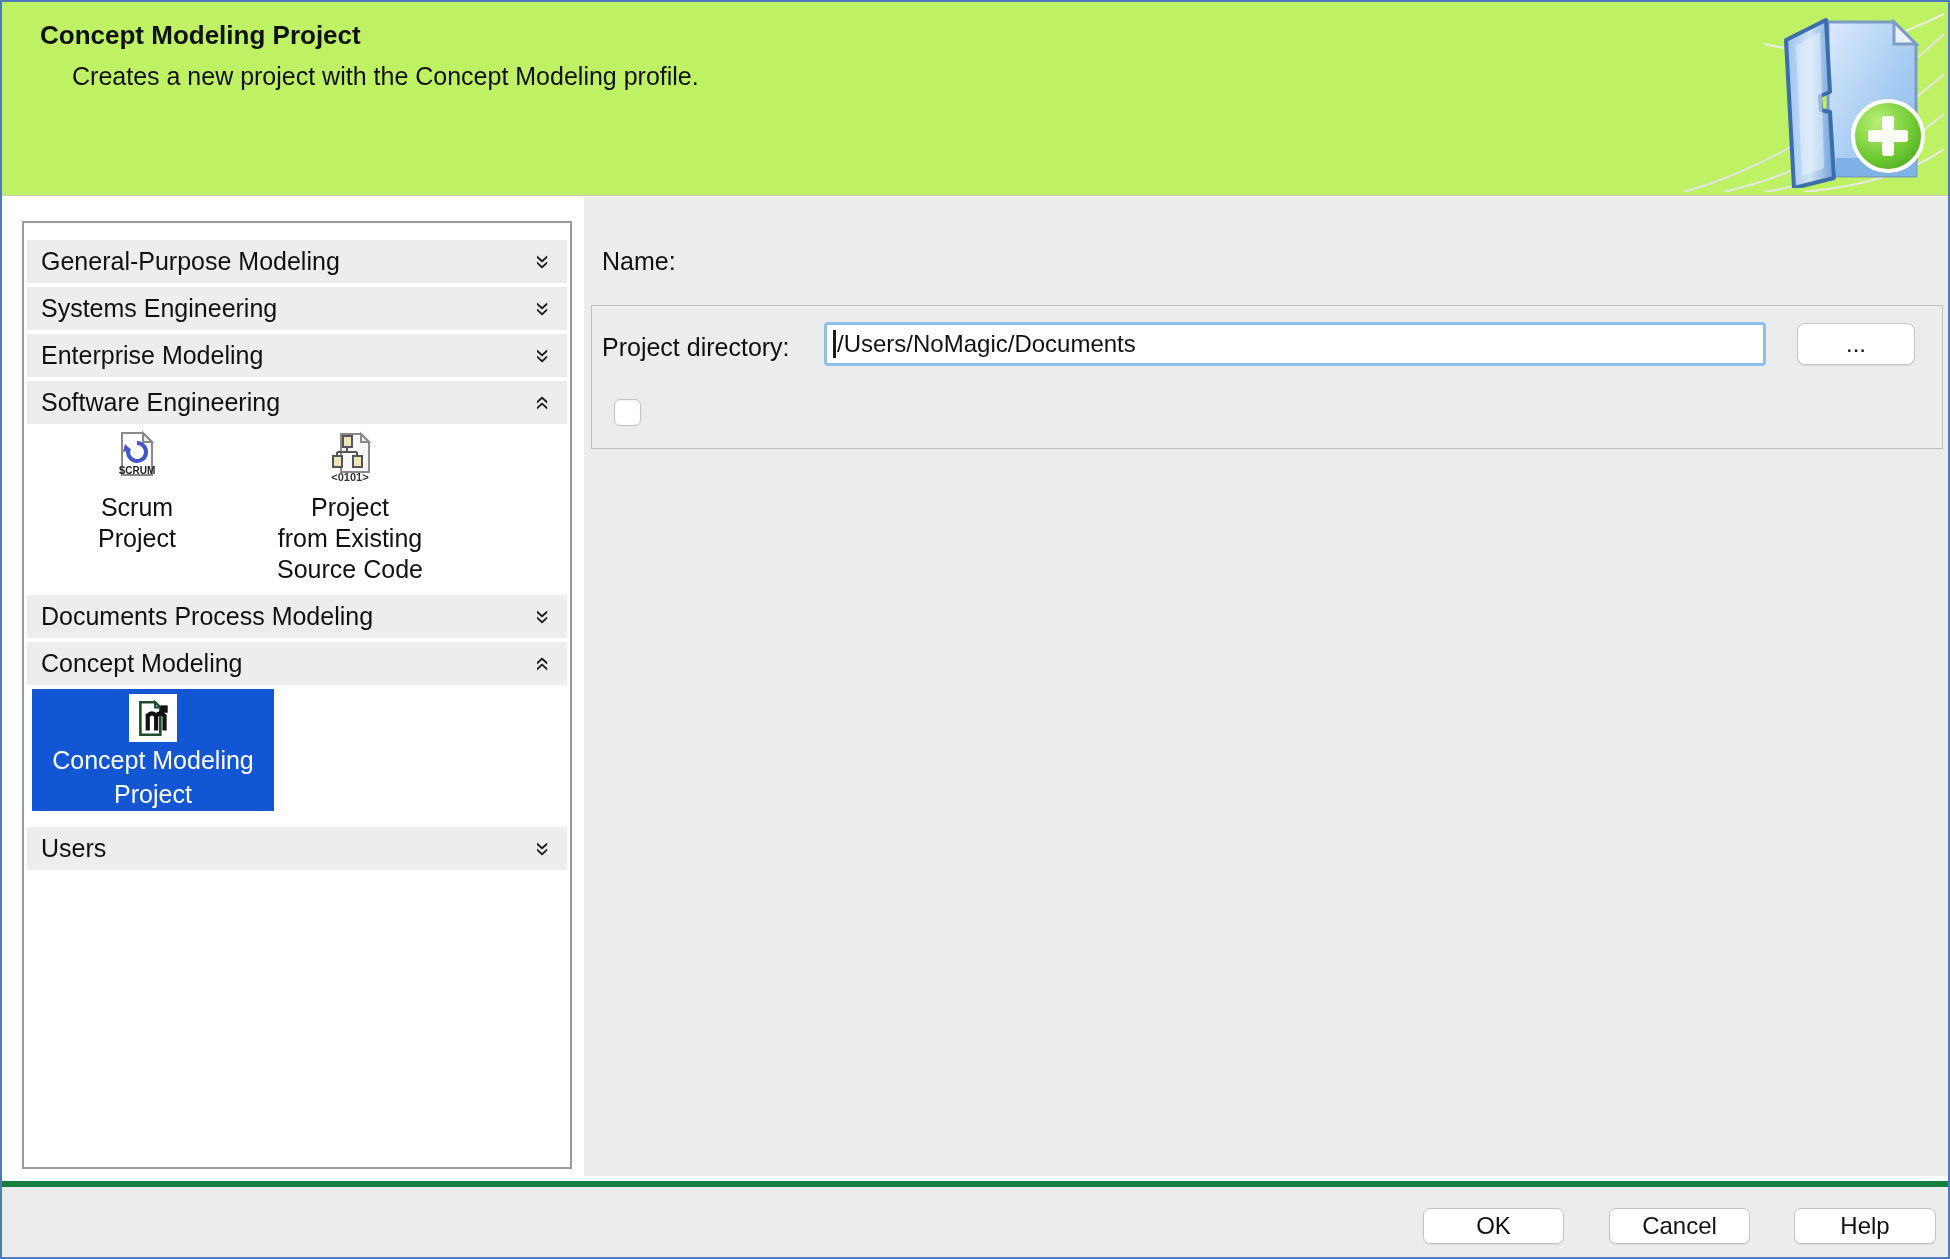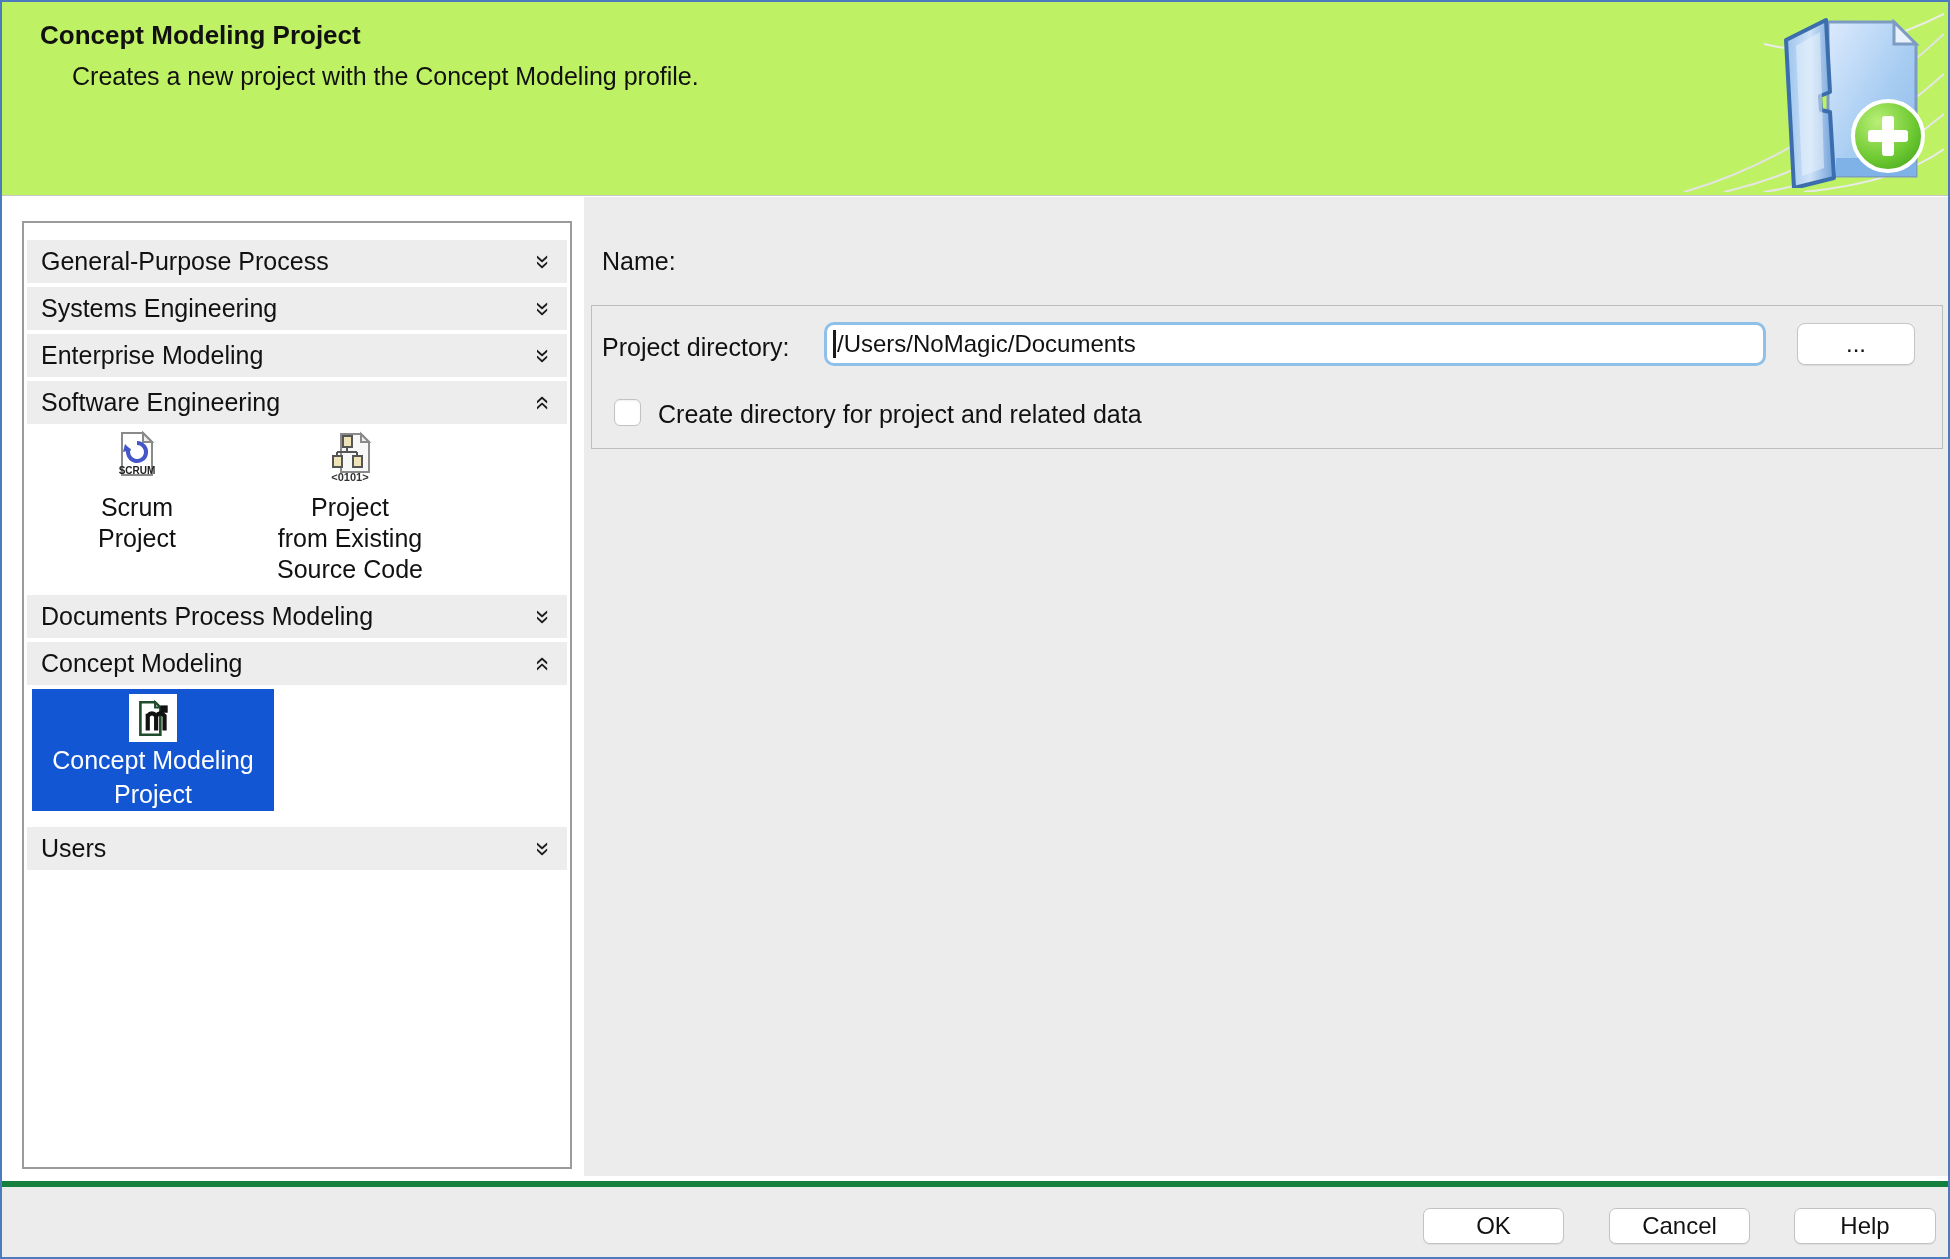--- a/index.html
+++ b/index.html
@@ -51,21 +51,21 @@
   
   .form-label{position:absolute;font-size:25px;color:#111;}
   .name-input{
     position:absolute;left:681px;top:237px;width:1249px;height:38px;
     border:1px solid #c3c3c3;background:#fff;font-size:24px;
     font-family:"Liberation Sans", sans-serif;padding:0 10px;color:#111;
   }
   .group{position:absolute;left:589px;top:303px;width:1352px;height:144px;border:1px solid #bdbdbd;}
   .loc-box{
     position:absolute;left:822px;top:320px;width:942px;height:44px;
-    background:#fff;border:3px solid #8fc0ea;border-radius:10px;
+    background:#fff;border:3px solid #8fc0ea;border-radius:4px;
     display:flex;align-items:center;padding-left:6px;font-size:24px;
   }
   .caret{width:0;height:28px;border-left:3px solid #1a1a1a;margin-right:1px;}
   .browse-btn{
     position:absolute;left:1795px;top:321px;width:118px;height:42px;
     background:#ffffff;border:1px solid #c6c6c6;border-radius:8px;
     font-size:24px;font-family:"Liberation Sans", sans-serif;color:#111;
     box-shadow:0 1px 1px rgba(0,0,0,0.08);
   }
   .checkbox{
@@ -137,21 +137,21 @@
       <rect x="116" y="108" width="12" height="40" rx="3" fill="#ffffff"></rect>
     </svg>
   </div>
 
   <div class="main">
     <div class="right-gray"></div>
 
     <div class="panel">
 
       <div class="cat-header">
-        <span class="cat-label">General-Purpose Process</span>
+        <span class="cat-label">General-Purpose Modeling</span>
         <span class="chev">»</span>
       </div>
 
       <div class="cat-header">
         <span class="cat-label">Systems Engineering</span>
         <span class="chev">»</span>
       </div>
 
       <div class="cat-header">
         <span class="cat-label">Enterprise Modeling</span>
@@ -228,21 +228,20 @@
   <div class="group"></div>
 
   <div class="form-label" style="left:600px;top:331px;">Project directory:</div>
   <div class="loc-box">
     <span class="caret"></span>
     <span>/Users/NoMagic/Documents</span>
   </div>
   <button class="browse-btn">...</button>
 
   <div class="checkbox"></div>
-  <div class="chk-label">Create directory for project and related data</div>
 
   <div class="footer">
     <button class="btn btn-ok">OK</button>
     <button class="btn btn-cancel">Cancel</button>
     <button class="btn btn-help">Help</button>
   </div>
 
 </div>
 
 </body></html>

